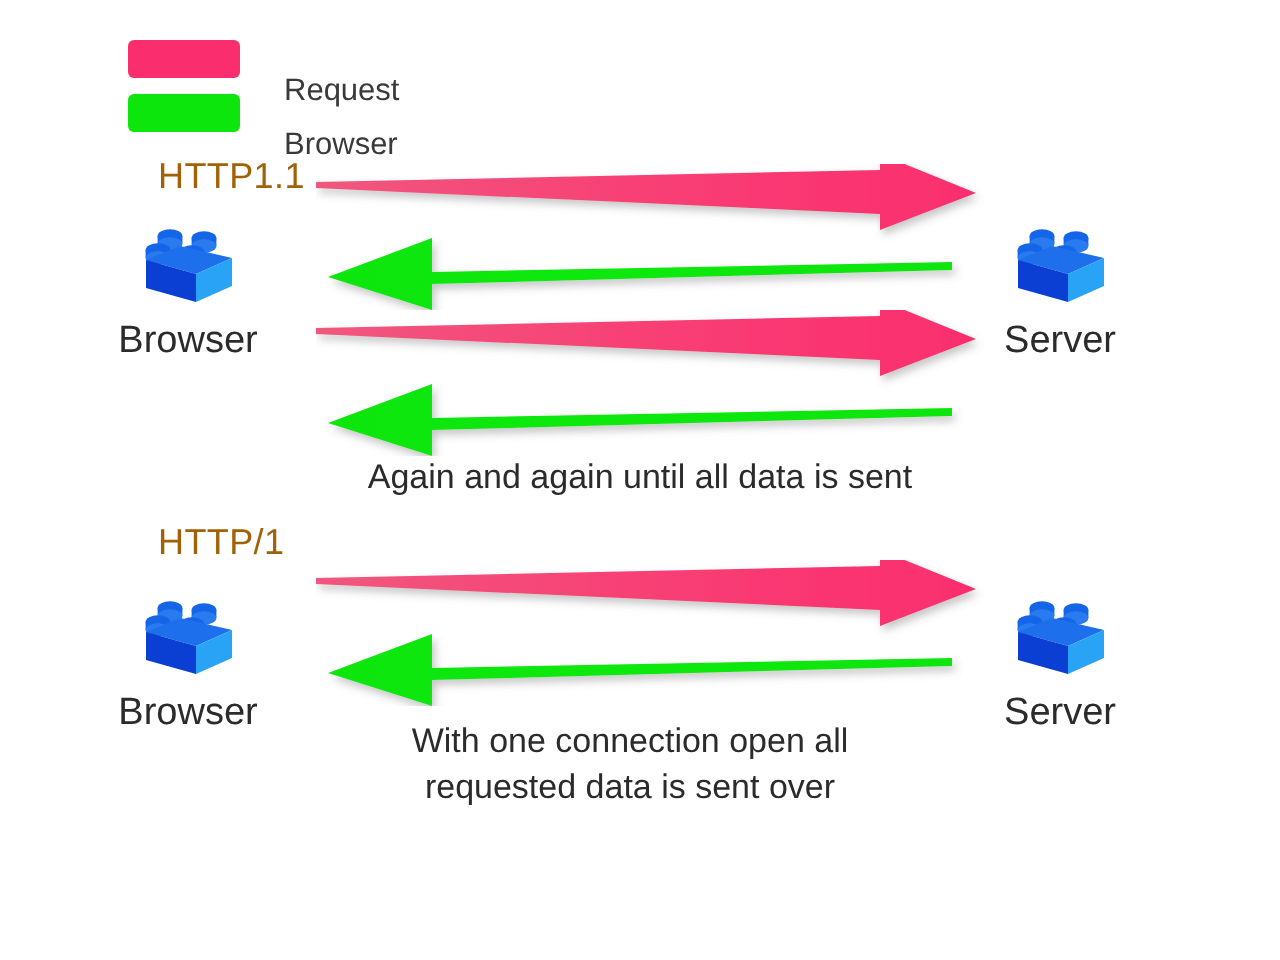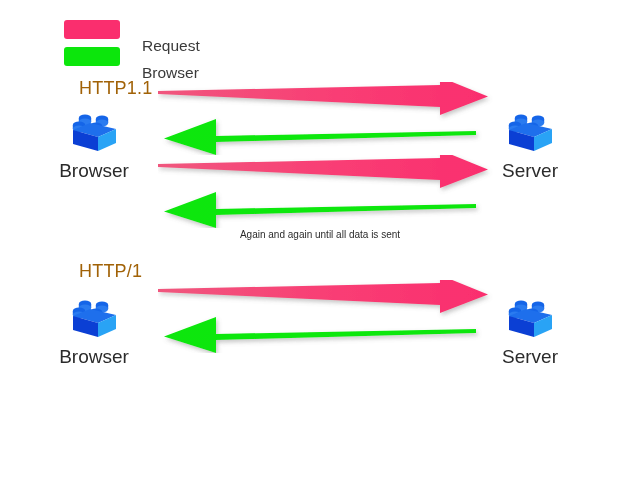--- a/index.html
+++ b/index.html
@@ -86,21 +86,21 @@
   #node-server-http2   { left: 484px; top: 296px; }
 
   
   .arrow {
     position: absolute;
   }
 
   
   .caption {
     position: absolute;
-    font-size: 10px;
+    font-size: 17px;
     color: #2b2b2b;
     text-align: center;
     line-height: 1.35;
     white-space: pre-line;
   }
   #caption-http11 { left: 150px; top: 228px; width: 340px; }
   #caption-http2  { left: 185px; top: 360px; width: 260px; }
 </style>
 </head>
 <body>
@@ -260,14 +260,16 @@
       <path d="M0,9 L282,3 L282,-5 L330,14.5 L282,33 L282,25 L0,12 Z" fill="url(#gradPink)"></path>
     </g>
   </svg>
 
   <svg class="arrow" style="left:158px; top:313px;" width="340" height="40" viewBox="0 0 340 40">
     <g filter="url(#softShadow)">
       <path d="M318,16 L58,21 L58,4 L6,23.5 L58,40 L58,27 L318,20 Z" fill="url(#gradGreen)"></path>
     </g>
   </svg>
 
+  <div class="caption" id="caption-http2">With one connection open all
+requested data is sent over</div>
 
 </div>
 
 </body></html>

